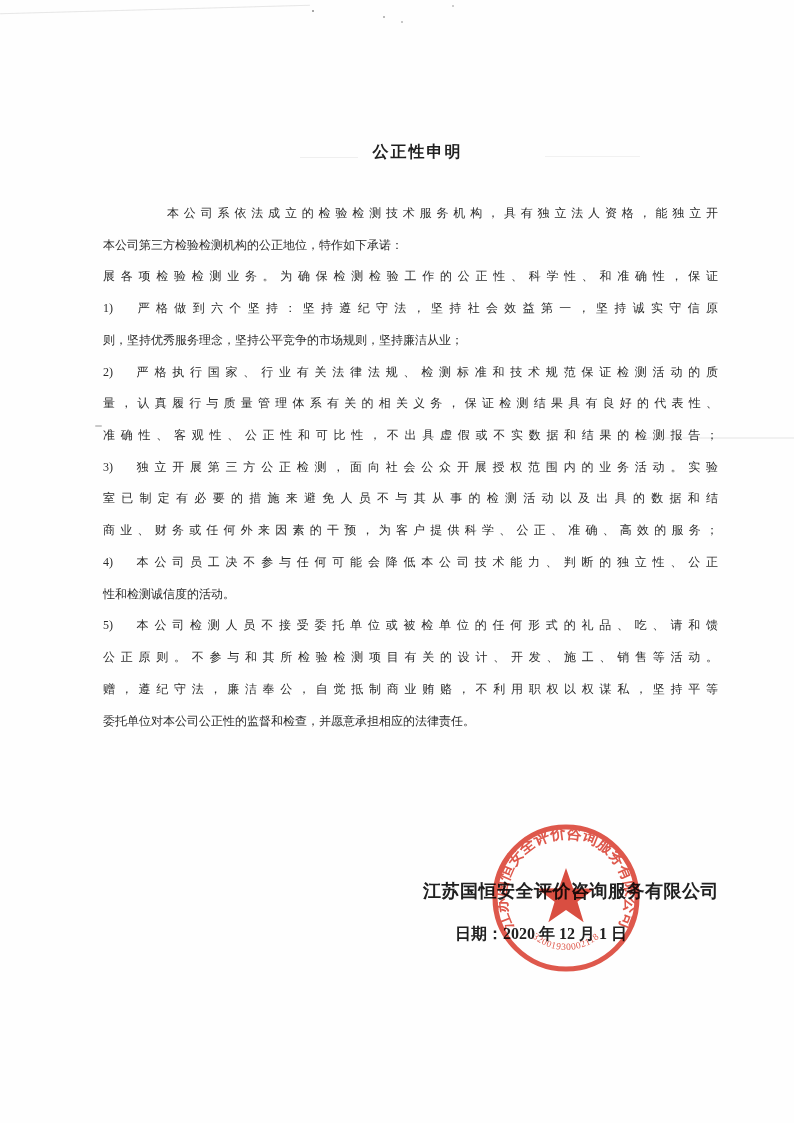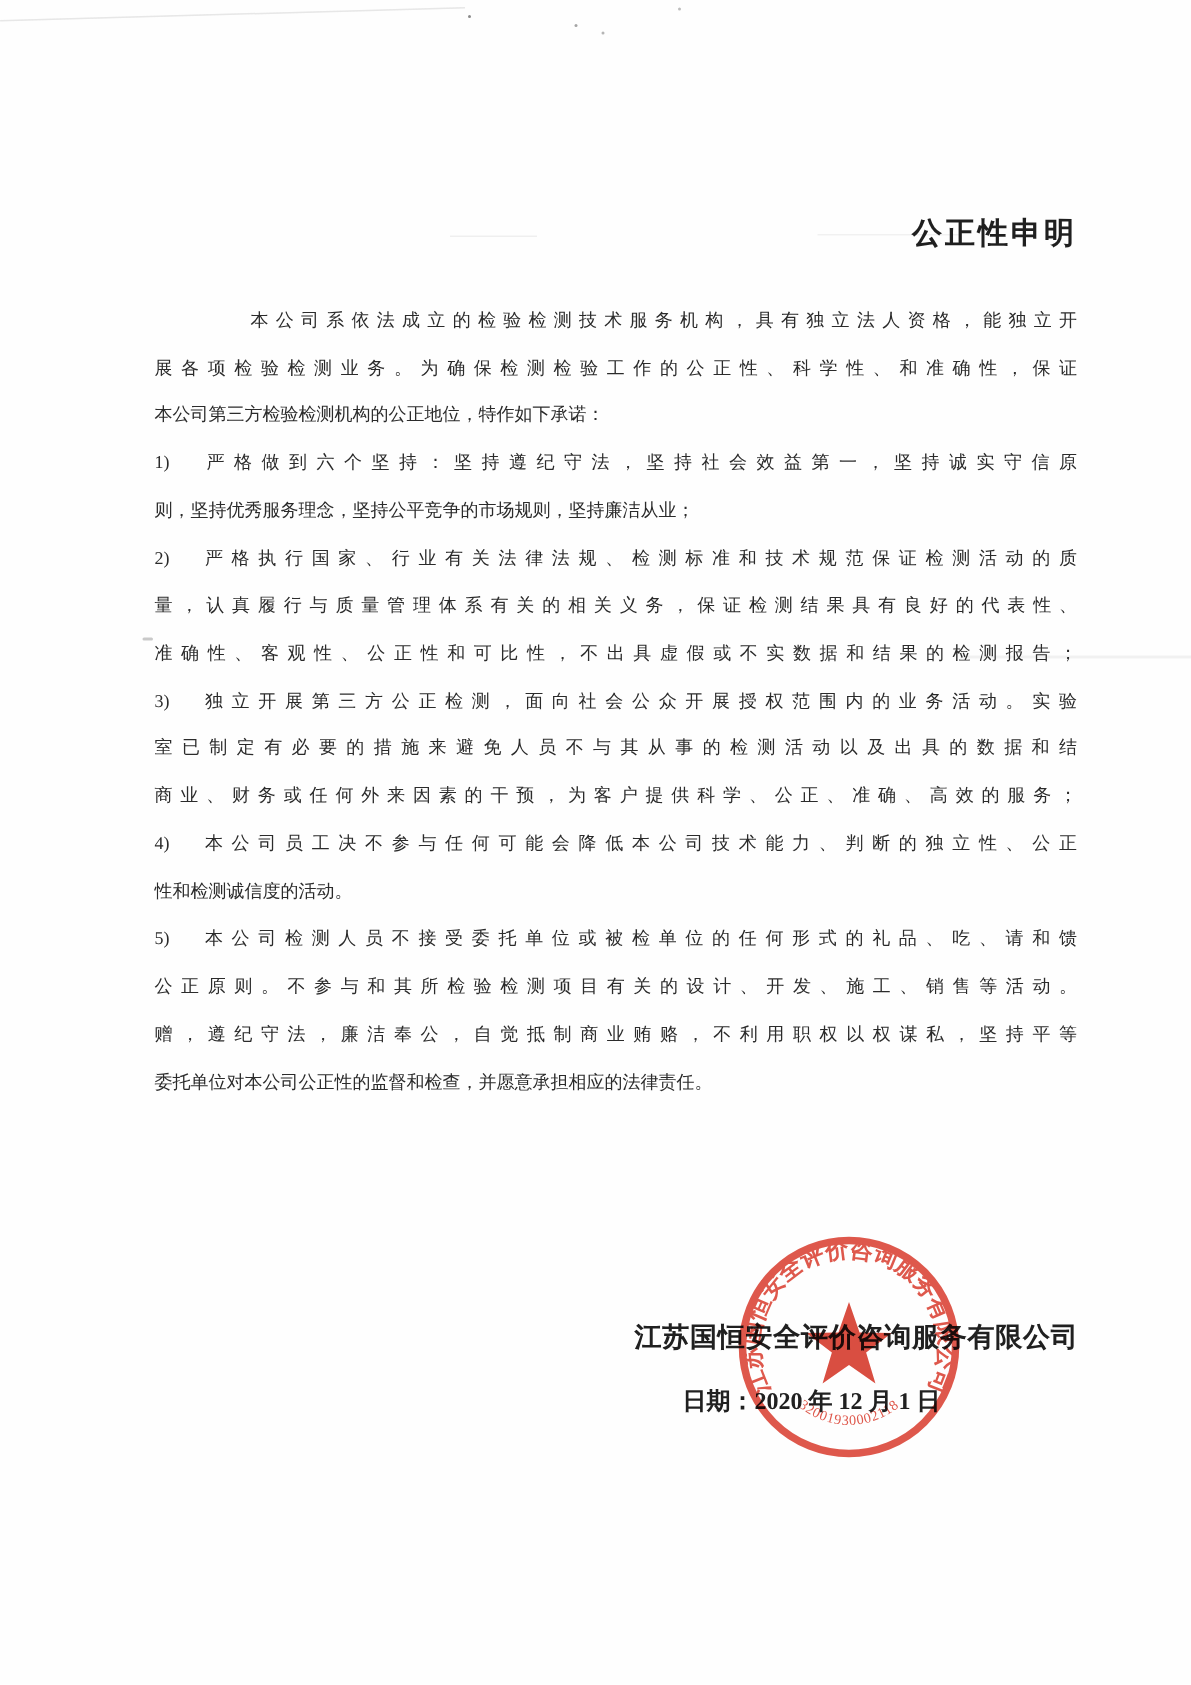--- a/index.html
+++ b/index.html
@@ -11,22 +11,22 @@
     overflow:hidden;
   }
   .page{position:absolute;inset:0;background:#fefefe;}
 
   
   .scan-line{position:absolute;background:#d4d4d4;opacity:.55;}
   .speck{position:absolute;border-radius:50%;}
 
   .doc-title{
     position:absolute;top:142px;left:103px;width:615px;
-    text-align:right;text-indent:14px;
-    font-size:20px;font-weight:bold;color:#1f1f1f;
+    text-align:center;text-indent:14px;
+    font-size:16px;font-weight:bold;color:#1f1f1f;
     letter-spacing:2px;
   }
 
   .doc-body{position:absolute;top:198px;left:103px;width:615px;}
   .line{
     height:31.72px;line-height:31.72px;
     font-size:12px;color:#2b2b2b;
     text-align:justify;text-align-last:left;
     white-space:normal;overflow:visible;
   }
@@ -62,22 +62,22 @@
   <div class="speck" style="left:312px;top:10px;width:2px;height:2px;background:#8a8a8a;"></div>
   <div class="speck" style="left:383px;top:16px;width:2px;height:2px;background:#a5a5a5;"></div>
   <div class="speck" style="left:401px;top:21px;width:2px;height:2px;background:#b5b5b5;"></div>
   <div class="speck" style="left:452px;top:5px;width:2px;height:2px;background:#bdbdbd;"></div>
   <div class="speck" style="left:95px;top:425px;width:7px;height:2px;border-radius:1px;background:#c9c9c9;"></div>
 
   <div class="doc-title">公正性申明</div>
 
   <div class="doc-body">
       <div class="line fill indent">本公司系依法成立的检验检测技术服务机构，具有独立法人资格，能独立开</div>
+      <div class="line">本公司第三方检验检测机构的公正地位，特作如下承诺：</div>
       <div class="line fill">展各项检验检测业务。为确保检测检验工作的公正性、科学性、和准确性，保证</div>
-      <div class="line">本公司第三方检验检测机构的公正地位，特作如下承诺：</div>
       <div class="line fill">1)　严格做到六个坚持：坚持遵纪守法，坚持社会效益第一，坚持诚实守信原</div>
       <div class="line">则，坚持优秀服务理念，坚持公平竞争的市场规则，坚持廉洁从业；</div>
       <div class="line fill">2)　严格执行国家、行业有关法律法规、检测标准和技术规范保证检测活动的质</div>
       <div class="line fill">量，认真履行与质量管理体系有关的相关义务，保证检测结果具有良好的代表性、</div>
       <div class="line fill">准确性、客观性、公正性和可比性，不出具虚假或不实数据和结果的检测报告；</div>
       <div class="line fill">3)　独立开展第三方公正检测，面向社会公众开展授权范围内的业务活动。实验</div>
       <div class="line fill">室已制定有必要的措施来避免人员不与其从事的检测活动以及出具的数据和结</div>
       <div class="line fill">商业、财务或任何外来因素的干预，为客户提供科学、公正、准确、高效的服务；</div>
       <div class="line fill">4)　本公司员工决不参与任何可能会降低本公司技术能力、判断的独立性、公正</div>
       <div class="line">性和检测诚信度的活动。</div>

